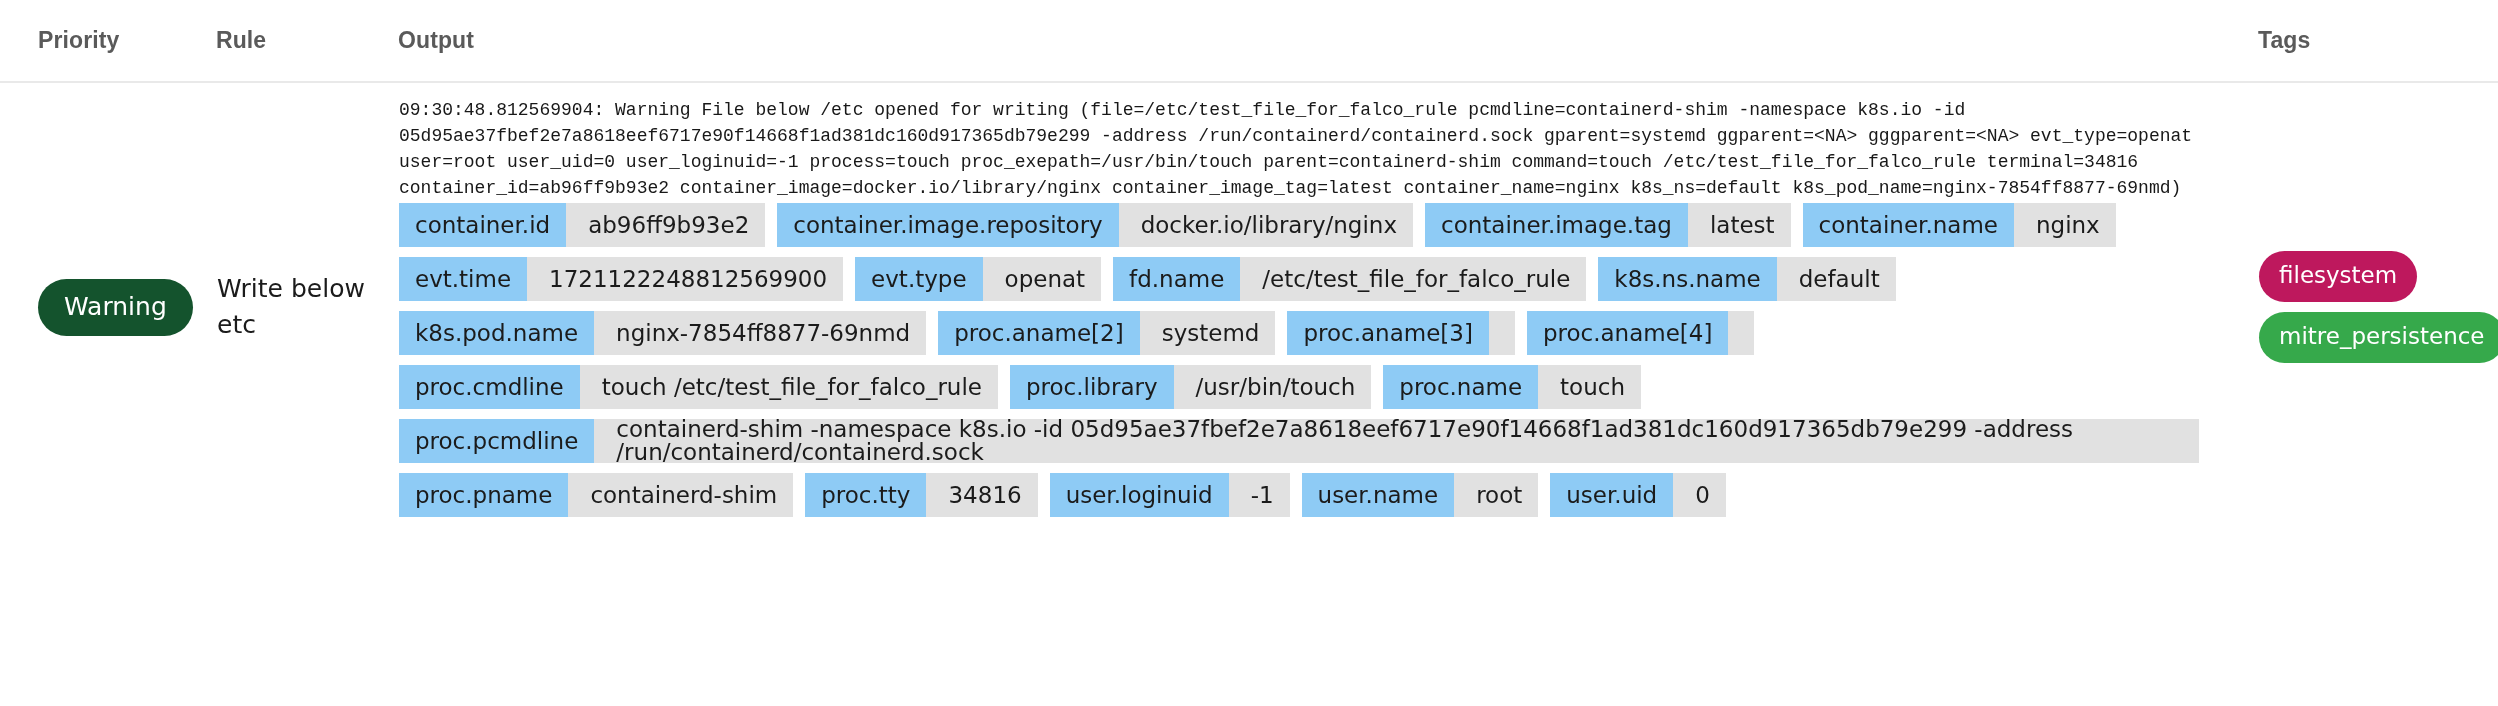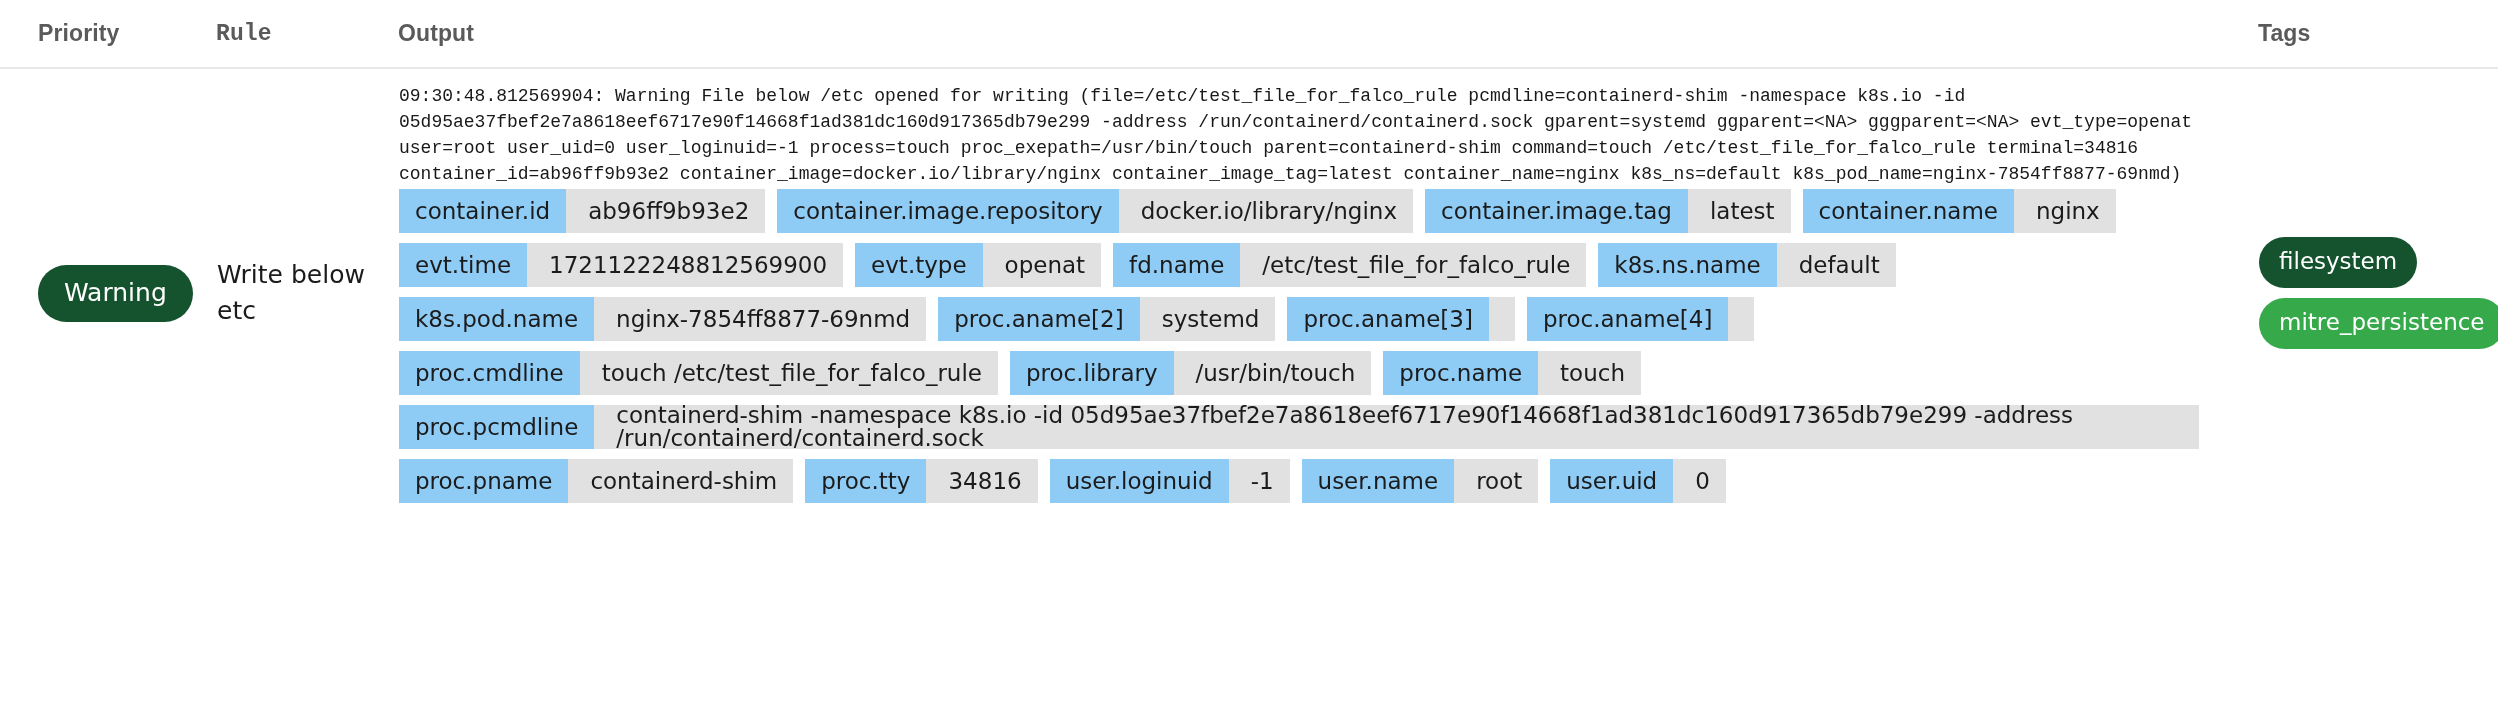--- a/index.html
+++ b/index.html
@@ -5,33 +5,33 @@
   * { box-sizing: border-box; }
   html, body {
     margin: 0; padding: 0;
     background: #ffffff;
     font-family: "Liberation Sans", sans-serif;
   }
   body { width: 2498px; height: 706px; overflow: hidden; }
 
   .alerts-table { width: 2498px; border-collapse: collapse; table-layout: fixed; }
 
-  .thead-row { height: 68px; }
+  .thead-row { height: 82px; }
   .th {
     text-align: left;
     vertical-align: middle;
     font-size: 23px;
     font-weight: bold;
     color: #5a5a5a;
     padding: 0 0 0 0;
     border-bottom: 2px solid #e9e9e9;
     letter-spacing: 0.1px;
   }
   .th-priority { width: 216px; padding-left: 38px; }
-  .th-rule     { width: 182px; font-family: Liberation Mono, monospace; }
+  .th-rule     { width: 182px; }
   .th-output   { width: 1860px; }
   .th-tags     { width: 240px; }
 
   .td {
     vertical-align: middle;
     padding-top: 14px;
     padding-bottom: 14px;
   }
   .td-priority { padding-left: 38px; }
   .td-rule {
@@ -205,19 +205,19 @@
               <span class="chip-val">root</span>
             </span>
             <span class="chip-pair">
               <span class="chip-key">user.uid</span>
               <span class="chip-val">0</span>
             </span>
           </div>
       </td>
       <td class="td td-tags">
         <div class="tags">
-            <span class="tag tag-filesystem" style="background: #14532d;">filesystem</span>
+            <span class="tag tag-filesystem" style="background: #be185d;">filesystem</span>
             <span class="tag tag-mitre" style="background: rgb(54, 169, 75);">mitre_persistence</span>
           </div>
       </td>
     </tr>
   </tbody>
 </table>
 
 </body></html>

